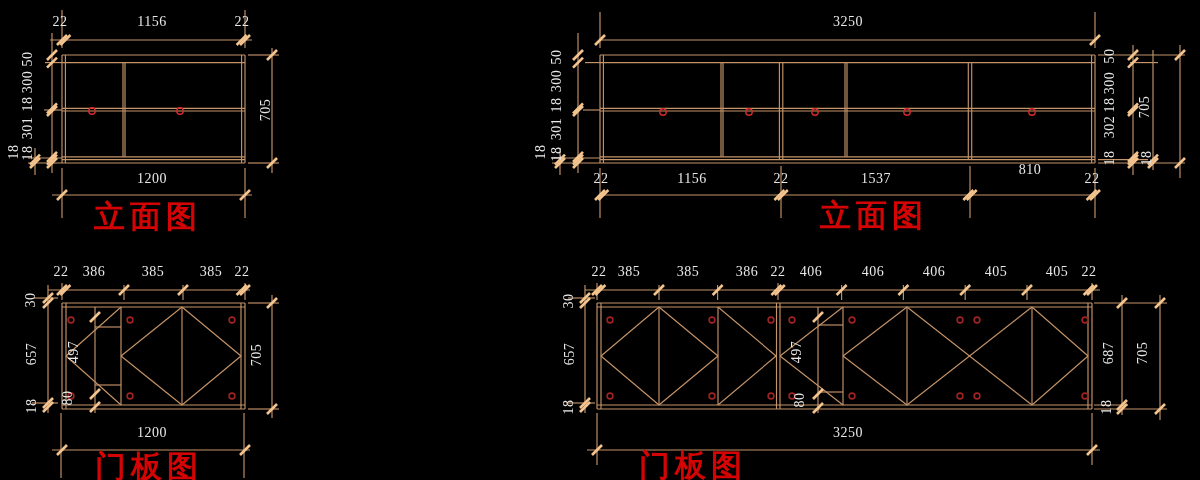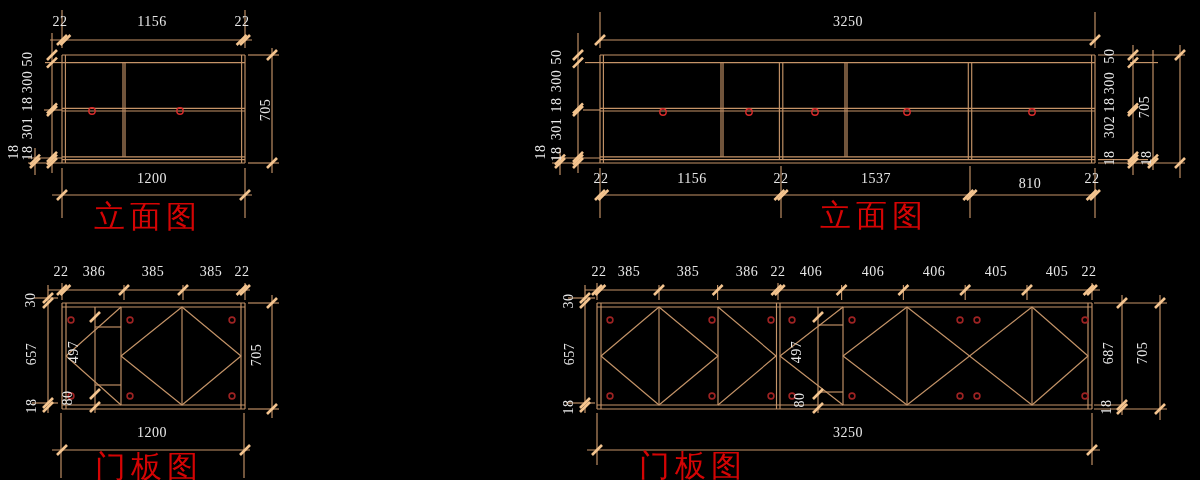--- a/index.html
+++ b/index.html
@@ -8,21 +8,21 @@
     overflow:hidden;font-family:"Liberation Serif", serif;
   }
   #cad-svg{position:absolute;left:0;top:0;}
   .dim-label{
     position:absolute;color:#E8E8E8;font-size:14px;line-height:1;
     white-space:nowrap;transform:translate(-50%,-50%);
     font-family:"Liberation Serif", serif;letter-spacing:0.5px;
   }
   .dim-label.rot{transform:translate(-50%,-50%) rotate(-90deg);}
   .vtitle{
-    position:absolute;color:#D40404;font-size:31px;font-weight:normal;
+    position:absolute;color:#D40404;font-size:31px;font-weight:bold;
     letter-spacing:5px;line-height:1;white-space:nowrap;
     transform:translate(-50%,-50%);
     font-family:"Liberation Sans","DejaVu Sans",sans-serif;
   }
 </style>
 </head>
 <body>
 
 <div id="canvas">
   <svg id="cad-svg" width="1200" height="480" viewBox="0 0 1200 480">
@@ -332,21 +332,21 @@
       <div class="dim-label rot" style="left: 1110px; top: 83px;">300</div>
       <div class="dim-label rot" style="left: 1110px; top: 105px;">18</div>
       <div class="dim-label rot" style="left: 1110px; top: 127px;">302</div>
       <div class="dim-label rot" style="left: 1110px; top: 158px;">18</div>
       <div class="dim-label rot" style="left: 1145px; top: 107px;">705</div>
       <div class="dim-label rot" style="left: 1147px; top: 158px;">18</div>
       <div class="dim-label" style="left: 601px; top: 179px;">22</div>
       <div class="dim-label" style="left: 692px; top: 179px;">1156</div>
       <div class="dim-label" style="left: 781px; top: 179px;">22</div>
       <div class="dim-label" style="left: 876px; top: 179px;">1537</div>
-      <div class="dim-label" style="left: 1030px; top: 184px;">810</div>
+      <div class="dim-label" style="left: 1030px; top: 170px;">810</div>
       <div class="dim-label" style="left: 1092px; top: 179px;">22</div>
       <div class="dim-label" style="left: 61px; top: 272px;">22</div>
       <div class="dim-label" style="left: 94px; top: 272px;">386</div>
       <div class="dim-label" style="left: 153px; top: 272px;">385</div>
       <div class="dim-label" style="left: 211px; top: 272px;">385</div>
       <div class="dim-label" style="left: 242px; top: 272px;">22</div>
       <div class="dim-label rot" style="left: 31px; top: 300px;">30</div>
       <div class="dim-label rot" style="left: 32px; top: 354px;">657</div>
       <div class="dim-label rot" style="left: 32px; top: 406px;">18</div>
       <div class="dim-label rot" style="left: 74px; top: 352px;">497</div>

